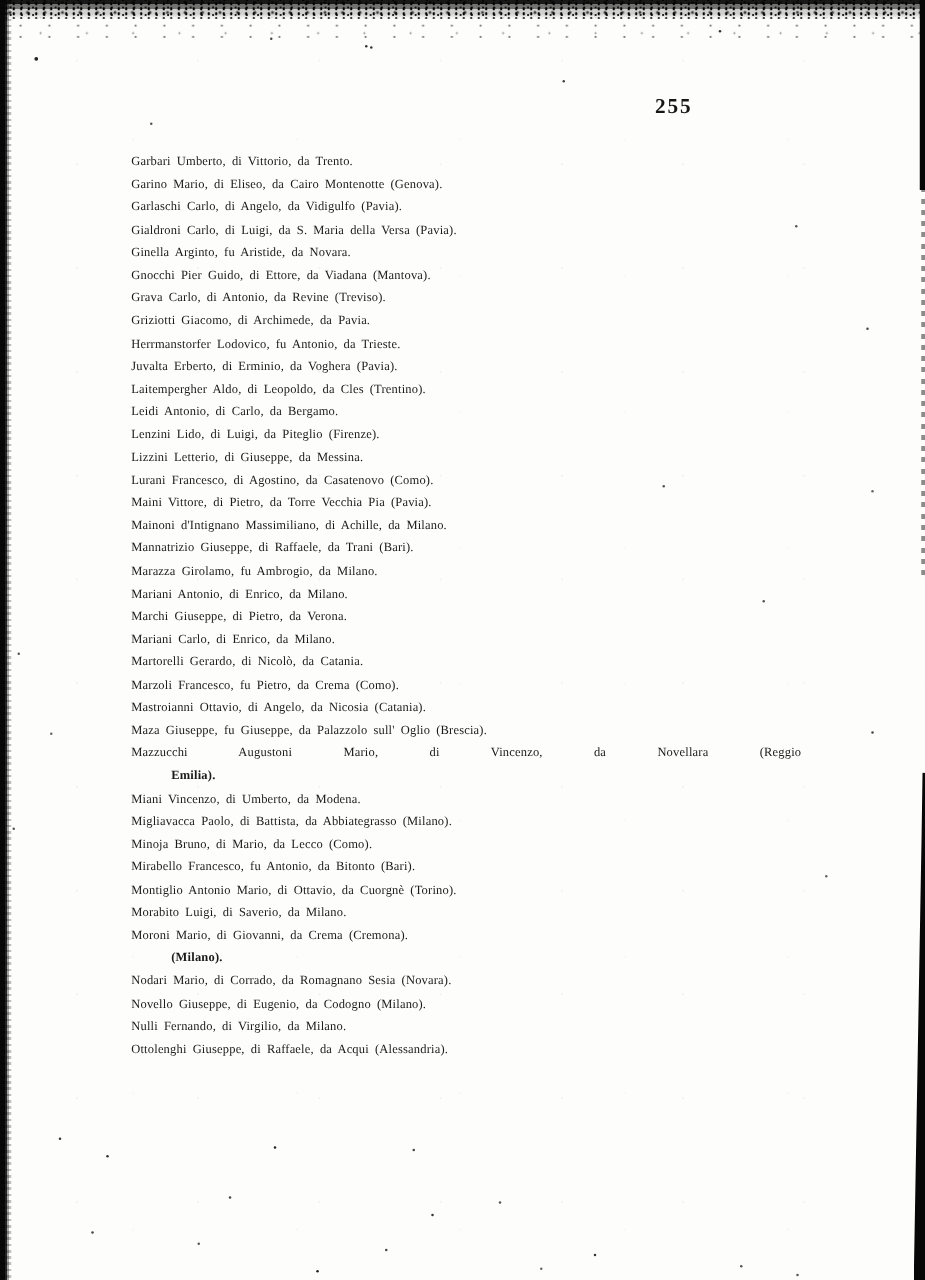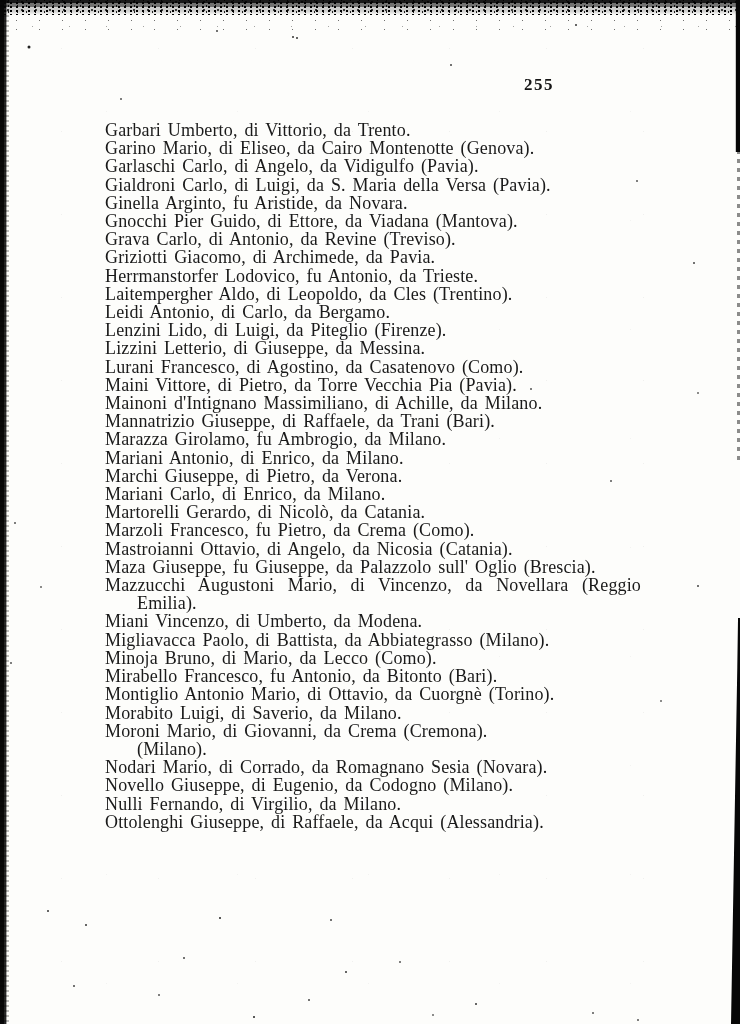--- a/index.html
+++ b/index.html
@@ -66,46 +66,47 @@
       73px 985px 0 0 #444, 158px 994px 0 0 #555, 308px 999px 0 0 #444,
       475px 1003px 0 0 #333, 592px 1012px 0 0 #555, 253px 1016px 0 0 #222,
       637px 1019px 0 0 #555, 432px 1014px 0 0 #666;
   }
   .page-number{
     position:absolute;top:75px;left:524px;
     font-size:17px;letter-spacing:1.5px;font-weight:bold;color:#161616;
   }
   .name-list{
     position:absolute;top:121px;left:105px;width:536px;
-    font-size:18px;line-height:18.2px;
+    font-size:10px;line-height:18.2px;
     word-spacing:2.2px;letter-spacing:0.15px;
     color:#1a1a1a;
   }
   .line{white-space:nowrap;}
   .line.justify{white-space:normal;text-align:justify;text-align-last:justify;}
-  .line.indent{padding-left:32px;}
+  .line.indent{padding-left:32px;font-weight:bold;}
 </style>
 </head>
 <body>
 
 <div class="paper-grain"></div>
 
 <div class="page-number">255</div>
 
 <div class="name-list">
 
 <div class="line">Garbari Umberto, di Vittorio, da Trento.</div>
     <div class="line">Garino Mario, di Eliseo, da Cairo Montenotte (Genova).</div>
     <div class="line">Garlaschi Carlo, di Angelo, da Vidigulfo (Pavia).</div>
     <div class="line">Gialdroni Carlo, di Luigi, da S. Maria della Versa (Pavia).</div>
     <div class="line">Ginella Arginto, fu Aristide, da Novara.</div>
     <div class="line">Gnocchi Pier Guido, di Ettore, da Viadana (Mantova).</div>
     <div class="line">Grava Carlo, di Antonio, da Revine (Treviso).</div>
     <div class="line">Griziotti Giacomo, di Archimede, da Pavia.</div>
     <div class="line">Herrmanstorfer Lodovico, fu Antonio, da Trieste.</div>
+    <div class="line">Juvalta Erberto, di Erminio, da Voghera (Pavia).</div>
     <div class="line">Laitempergher Aldo, di Leopoldo, da Cles (Trentino).</div>
     <div class="line">Leidi Antonio, di Carlo, da Bergamo.</div>
     <div class="line">Lenzini Lido, di Luigi, da Piteglio (Firenze).</div>
     <div class="line">Lizzini Letterio, di Giuseppe, da Messina.</div>
     <div class="line">Lurani Francesco, di Agostino, da Casatenovo (Como).</div>
     <div class="line">Maini Vittore, di Pietro, da Torre Vecchia Pia (Pavia).</div>
     <div class="line">Mainoni d'Intignano Massimiliano, di Achille, da Milano.</div>
     <div class="line">Mannatrizio Giuseppe, di Raffaele, da Trani (Bari).</div>
     <div class="line">Marazza Girolamo, fu Ambrogio, da Milano.</div>
     <div class="line">Mariani Antonio, di Enrico, da Milano.</div>

